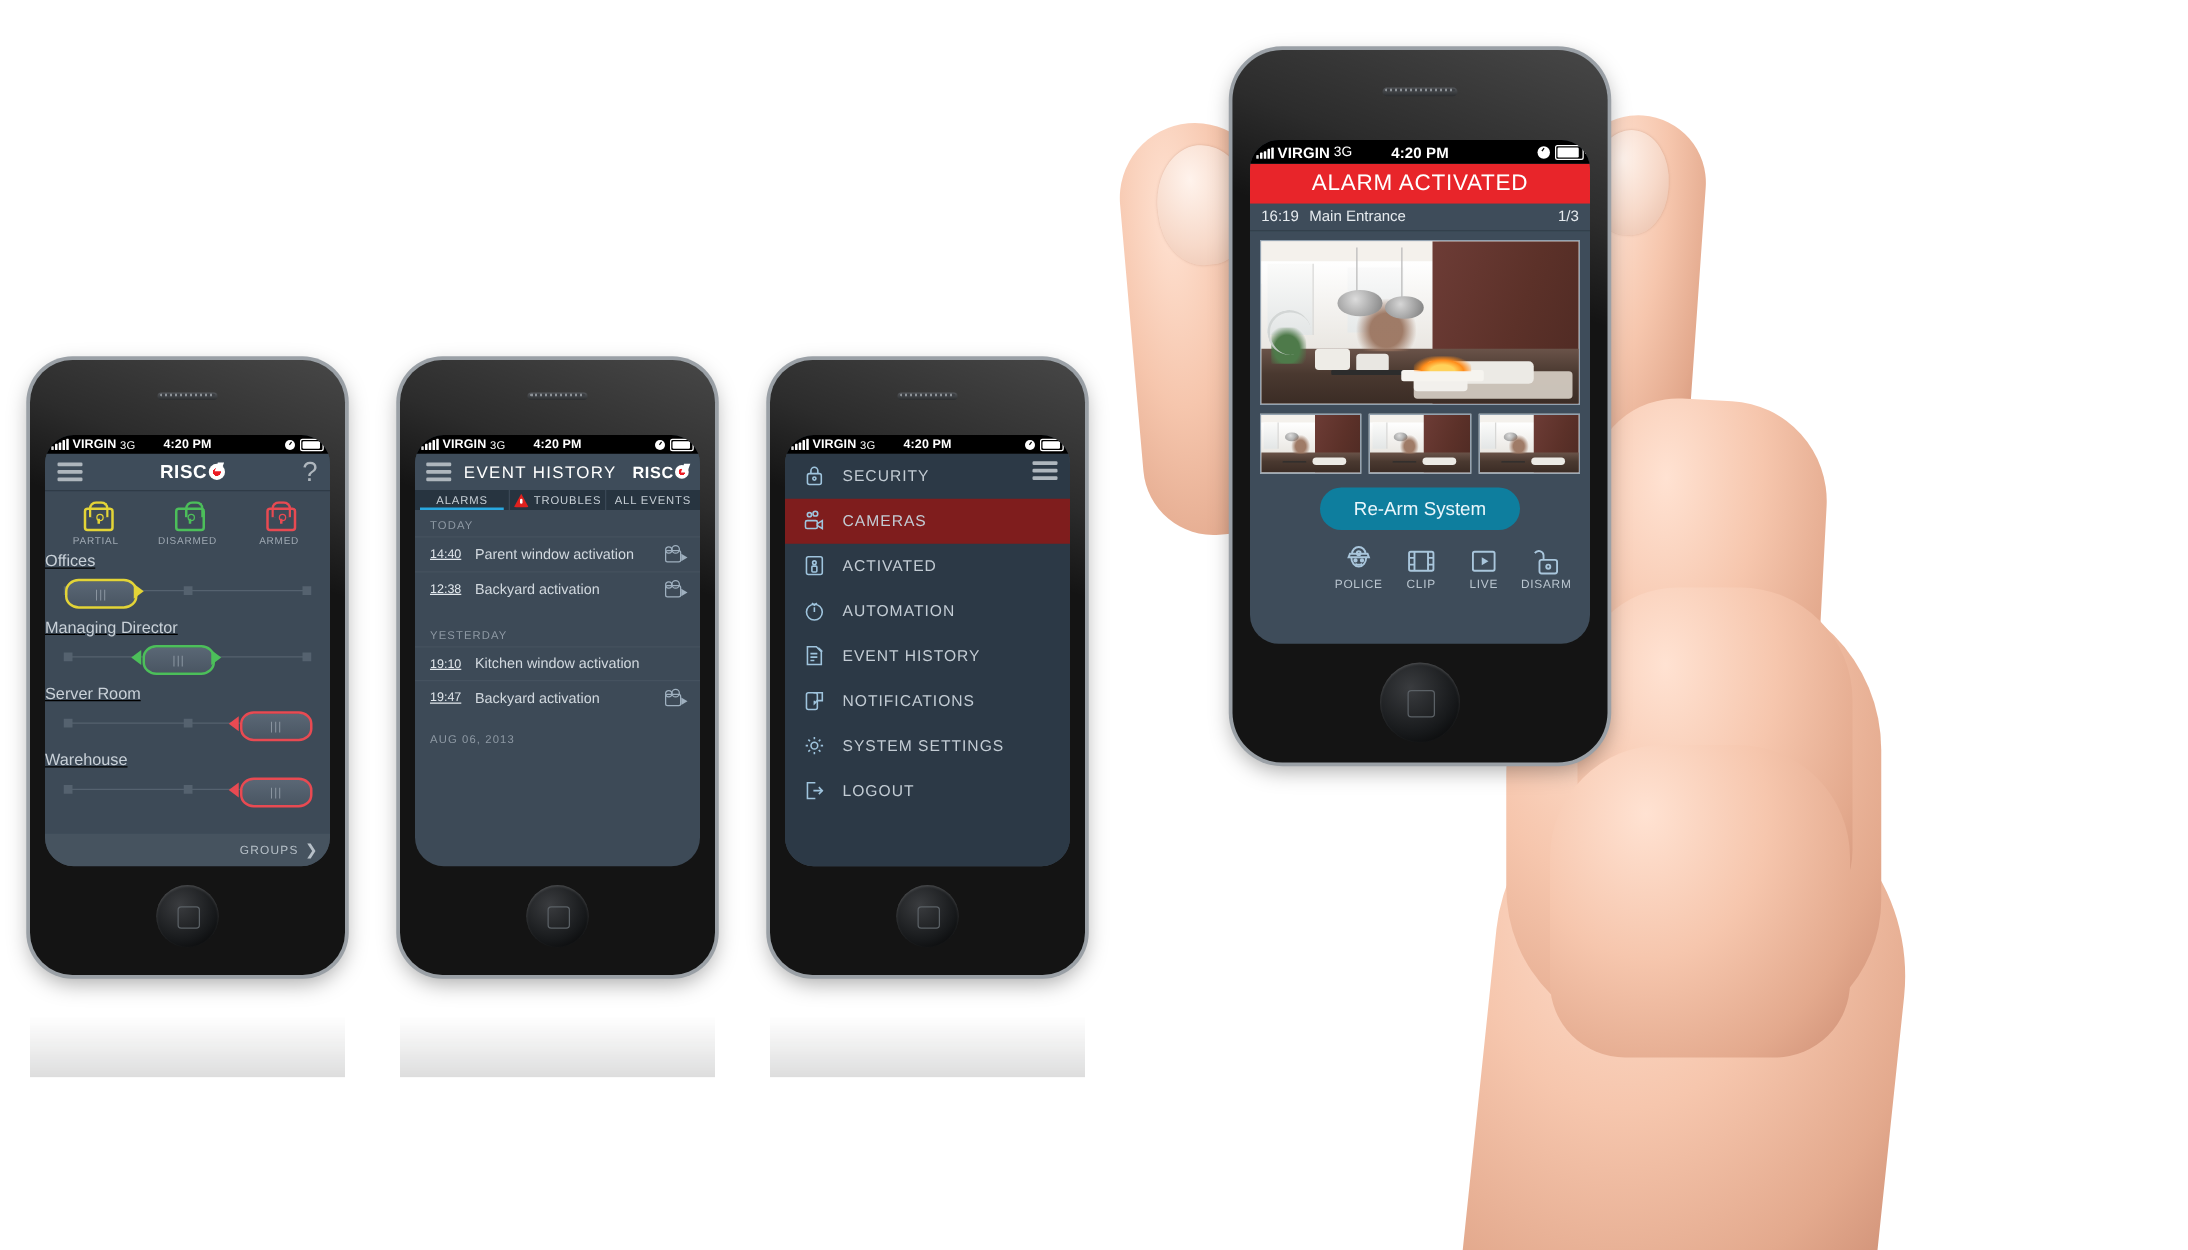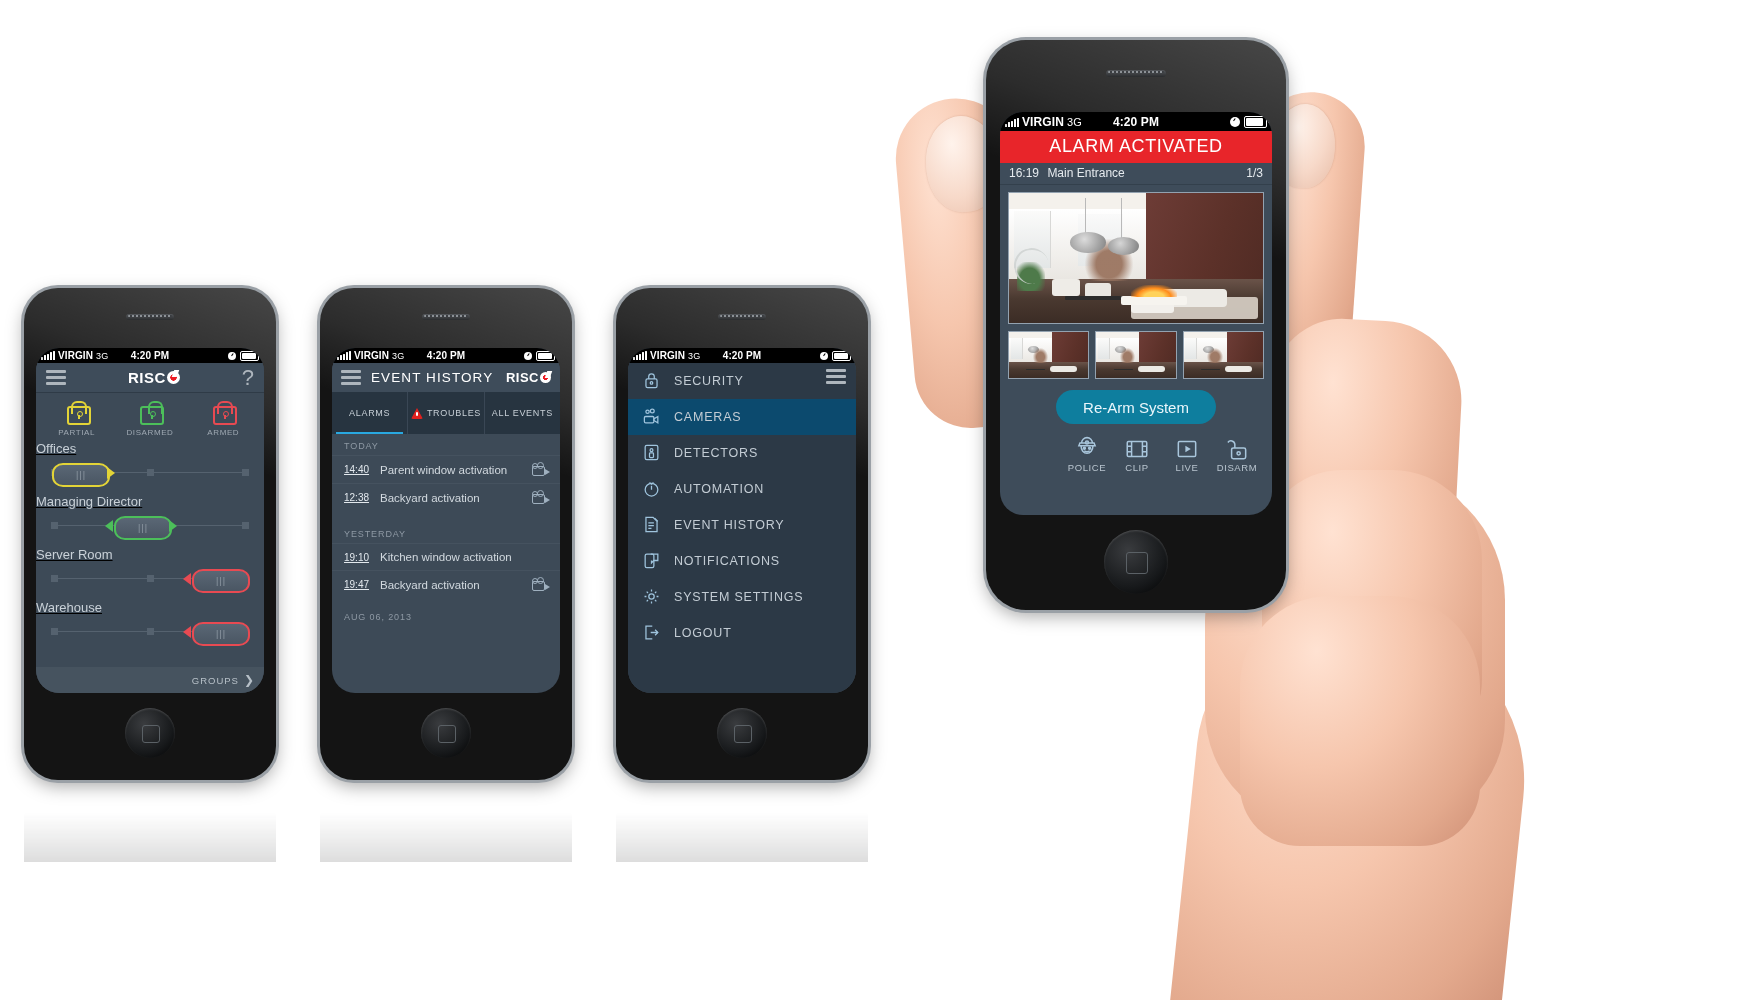--- a/index.html
+++ b/index.html
@@ -84,21 +84,21 @@
   .arrow{position:absolute;top:4px;width:0;height:0;border-top:6px solid transparent;border-bottom:6px solid transparent;}
   .arrow.r{border-left:8px solid currentColor;}
   .arrow.l{border-right:8px solid currentColor;}
   .p1 .footer{position:absolute;left:0;right:0;bottom:0;height:26px;background:#46535f;
               display:flex;align-items:center;justify-content:flex-end;padding-right:9px;
               color:#b7c0c8;font-size:9.5px;letter-spacing:1px;}
 
   
   .p2 .appbar{height:29px;background:#3e4c5a;display:flex;align-items:center;gap:10px;padding:0 9px;}
   .p2 .appbar .title{color:#fff;font-size:13.5px;letter-spacing:1.1px;}
-  .tabs{display:flex;height:42px;background:#273440;}
+  .tabs{display:flex;height:16px;background:#273440;}
   .tab{flex:1;display:flex;align-items:center;justify-content:center;gap:4px;
        color:#c8d0d7;font-size:9px;letter-spacing:.7px;border-right:1px solid #3a4755;position:relative;}
   .tab:last-child{border-right:none;}
   .tab.active:after{content:"";position:absolute;left:4px;right:4px;bottom:0;height:2.5px;background:#29a8e0;}
   .warn-tri{width:0;height:0;border-left:6.5px solid transparent;border-right:6.5px solid transparent;
             border-bottom:11px solid #e0211e;position:relative;border-radius:2px;}
   .warn-tri:after{content:"";position:absolute;left:-1px;top:4px;width:2px;height:4px;background:#fff;border-radius:1px;}
   .daylbl{padding:7px 12px 4px;color:#8e99a4;font-size:9px;letter-spacing:.9px;}
   .evrow{display:flex;align-items:center;padding:7px 10px 7px 12px;border-top:1px solid #45525f;color:#d2d9df;}
   .evrow .t{width:36px;font-size:10px;color:#e2e8ed;text-decoration:underline;}
@@ -109,21 +109,21 @@
                   border-bottom:3px solid transparent;border-left:5px solid currentColor;}
   .camicon .ball{position:absolute;left:0;top:0;width:4px;height:4px;border:1.3px solid currentColor;border-radius:50%;}
   .camicon .ball2{position:absolute;left:5px;top:-1px;width:5px;height:5px;border:1.3px solid currentColor;border-radius:50%;}
 
   
   .p3 .menu{background:#2c3946;height:100%;}
   .p3 .tophamb{position:absolute;right:10px;top:21px;width:20px;display:flex;flex-direction:column;gap:3px;z-index:4;}
   .p3 .tophamb b{display:block;height:3px;background:#aeb6bd;border-radius:1px;}
   .mrow{display:flex;align-items:center;gap:13px;padding:0 14px;height:35px;
         border-bottom:1px solid #39485600;color:#c3ccd4;font-size:12.5px;letter-spacing:.8px;position:relative;}
-  .mrow.hl{background:#0c4a6e;}
+  .mrow.hl{background:#7f1d1d;}
   .mrow .mi{width:19px;height:19px;color:#9fc4dd;flex:0 0 19px;}
   .mrow .mi svg{width:19px;height:19px;display:block;}
 
   
   .p4 .alarmbar{background:#e8252a;color:#fff;text-align:center;font-size:18px;
                 letter-spacing:.6px;padding:5px 0 6px;}
   .p4 .subbar{background:#3e4c5a;display:flex;justify-content:space-between;
               padding:3px 9px 4px;color:#e6ebef;font-size:12px;border-bottom:1px solid #33404c;}
   .p4 .camwrap{padding:7px 8px 0;}
   .mainimg{height:130px;border:1.5px solid #93a2b0;position:relative;overflow:hidden;background:#efeae4;}
@@ -487,21 +487,21 @@
         </div>
 
         <div class="mrow">
           <span class="mi">
             <svg viewBox="0 0 24 24" fill="none" stroke="#9fc4dd" stroke-width="1.6">
               <rect x="4" y="3" width="16" height="18" rx="2"></rect>
                 <circle cx="12" cy="9" r="1.8"></circle>
                 <rect x="9.5" y="12.5" width="5" height="6" rx="1"></rect>
             </svg>
           </span>
-          <span>DETECTORS</span>
+          <span>ACTIVATED</span>
         </div>
 
         <div class="mrow">
           <span class="mi">
             <svg viewBox="0 0 24 24" fill="none" stroke="#9fc4dd" stroke-width="1.6">
               <circle cx="12" cy="13.5" r="8"></circle>
                 <path d="M12 13.5V8.5"></path>
                 <path d="M9.5 4.5l2.5 2 2.5-2"></path>
             </svg>
           </span>

